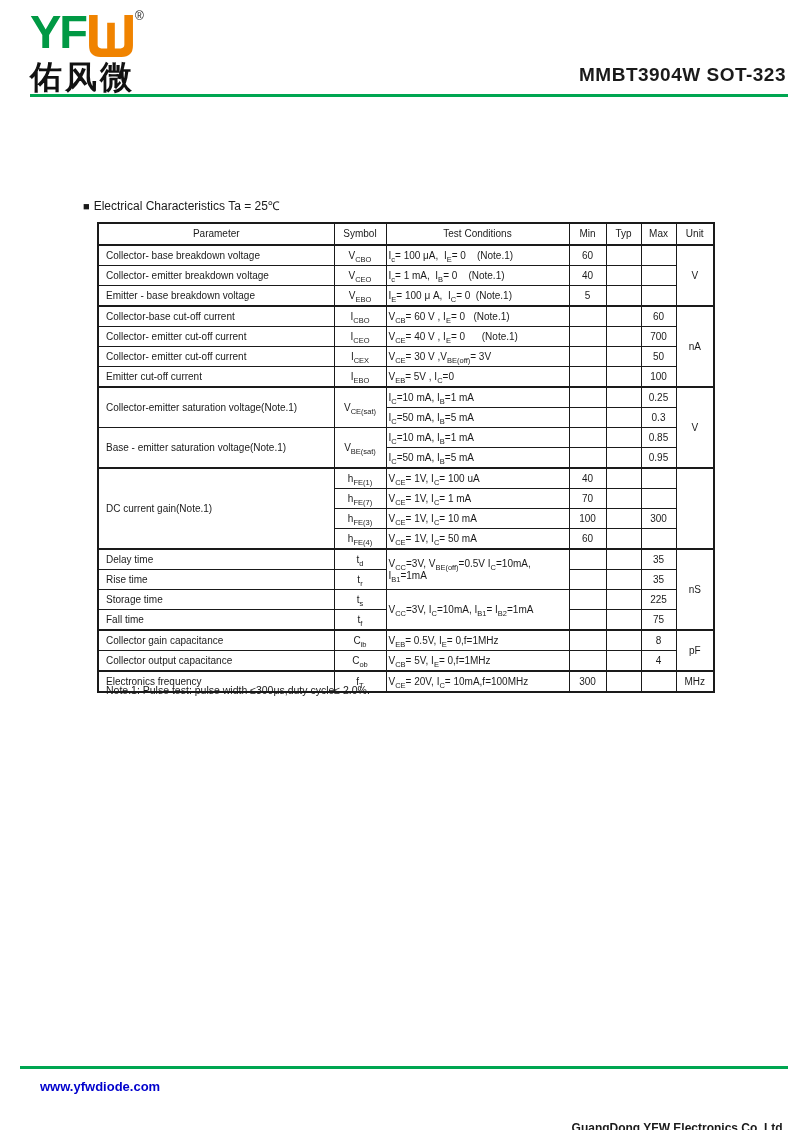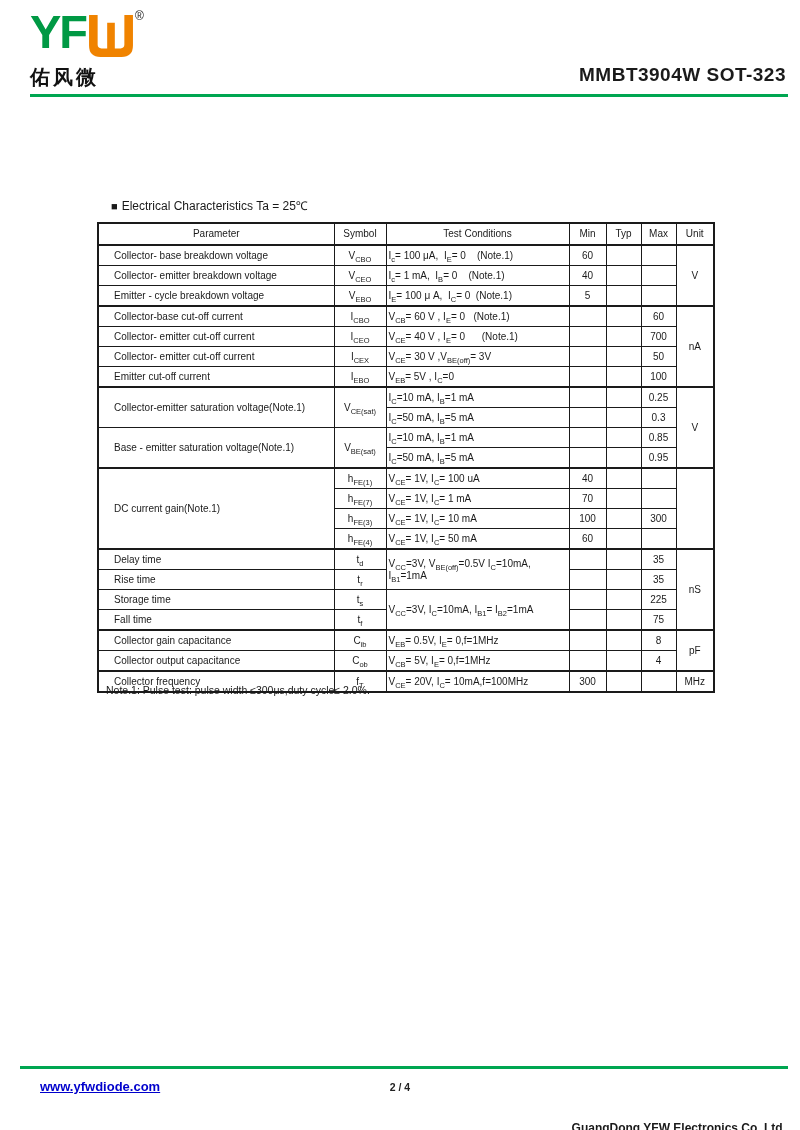--- a/index.html
+++ b/index.html
@@ -8,44 +8,44 @@
   }
   html,body{margin:0;padding:0;background:#fff;}
   .page{position:relative;width:800px;height:1130px;background:#fff;overflow:hidden;
         font-family:"Liberation Sans",sans-serif;color:var(--ink);}
   
   .logo{position:absolute;left:30px;top:8px;}
   .logo-row{display:flex;align-items:flex-start;}
   .logo-yf{font-size:47px;font-weight:bold;color:var(--brand-green);letter-spacing:-2px;line-height:48px;}
   .logo-w{margin-left:3px;margin-top:7px;}
   .logo-reg{font-size:12px;line-height:12px;margin-left:2px;margin-top:2px;color:#222;}
-  .logo-cn{font-size:20px;font-weight:bold;letter-spacing:3px;line-height:30px;margin-top:1px;color:#111;}
+  .logo-cn{font-size:32px;font-weight:bold;letter-spacing:3px;line-height:30px;margin-top:1px;color:#111;}
   .part-title{position:absolute;right:14px;top:64px;font-size:19px;font-weight:bold;letter-spacing:0.5px;}
   .hdr-rule{position:absolute;left:30px;right:12px;top:94px;height:3px;background:var(--rule-green);}
   
-  .sec-head{position:absolute;left:111px;top:197px;font-size:12px;}
+  .sec-head{position:absolute;left:83px;top:197px;font-size:12px;}
   .sec-sq{font-size:11px;margin-right:4px;}
   
   .ec-table{position:absolute;left:97px;top:222px;width:616px;border-collapse:collapse;
             table-layout:fixed;border:2px solid var(--ink);}
   .ec-table th,.ec-table td{border:1px solid var(--ink);font-size:10px;line-height:12px;
             height:19px;padding:0 3px;text-align:center;vertical-align:middle;overflow:hidden;}
   .ec-table thead th{border-bottom-width:2px;font-weight:normal;font-size:10px;height:20px;}
   .ec-table tr.gs td{border-top-width:2px;}
-  .ec-table td.param{text-align:left;padding-left:15px;}
+  .ec-table td.param{text-align:left;padding-left:7px;}
   .ec-table td.cond{text-align:left;padding-left:2px;white-space:pre-wrap;}
   .pflex{display:flex;justify-content:flex-start;align-items:center;width:100%;
          box-sizing:border-box;padding-right:4px;}
   sub{font-size:7.5px;line-height:0;}
   
   .note{position:absolute;left:106px;top:684px;font-size:10.5px;}
   
   .ftr-rule{position:absolute;left:20px;right:12px;top:1066px;height:3px;background:var(--rule-green);}
   .site{position:absolute;left:40px;top:1079px;font-size:13px;font-weight:bold;
-        color:var(--link-blue);text-decoration:underline;cursor:pointer;}
+        color:var(--link-blue);cursor:pointer;}
   .page-num{position:absolute;left:0;width:100%;top:1081px;text-align:center;
         font-size:10.5px;font-weight:bold;color:#222;}
   .company{position:absolute;right:14px;top:1077px;font-size:12px;font-weight:bold;margin-top:44px;}
 </style>
 </head>
 <body>
 
 <div class="page">
 
   <div class="logo">
@@ -100,21 +100,21 @@
       </tr>
       <tr>
         <td class="param">Collector- emitter breakdown voltage</td>
         <td>V<sub>CEO</sub></td>
         <td class="cond">I<sub>c</sub>= 1 mA,  I<sub>B</sub>= 0    (Note.1)</td>
         <td>40</td>
         <td></td>
         <td></td>
       </tr>
       <tr>
-        <td class="param">Emitter - cycle breakdown voltage</td>
+        <td class="param">Emitter - base breakdown voltage</td>
         <td>V<sub>EBO</sub></td>
         <td class="cond">I<sub>E</sub>= 100 μ A,  I<sub>C</sub>= 0  (Note.1)</td>
         <td>5</td>
         <td></td>
         <td></td>
       </tr>
 
       <tr class="gs">
         <td class="param">Collector-base cut-off current</td>
         <td>I<sub>CBO</sub></td>
@@ -270,31 +270,30 @@
       <tr>
         <td class="param">Collector output  capacitance</td>
         <td>C<sub>ob</sub></td>
         <td class="cond">V<sub>CB</sub>= 5V, I<sub>E</sub>= 0,f=1MHz</td>
         <td></td>
         <td></td>
         <td>4</td>
       </tr>
 
       <tr class="gs">
-        <td class="param">Collector frequency</td>
+        <td class="param">Electronics frequency</td>
         <td>f<sub>T</sub></td>
         <td class="cond">V<sub>CE</sub>= 20V, I<sub>C</sub>= 10mA,f=100MHz</td>
         <td>300</td>
         <td></td>
         <td></td>
         <td>MHz</td>
       </tr>
     </tbody>
   </table>
 
   <div class="note">Note.1: Pulse test: pulse width ≤300μs,duty cycle≤ 2.0%.</div>
 
   <div class="ftr-rule"></div>
   <a class="site">www.yfwdiode.com</a>
-  <div class="page-num">2 / 4</div>
   <div class="company">GuangDong YFW Electronics Co, Ltd.</div>
 
 </div>
 
 </body></html>

